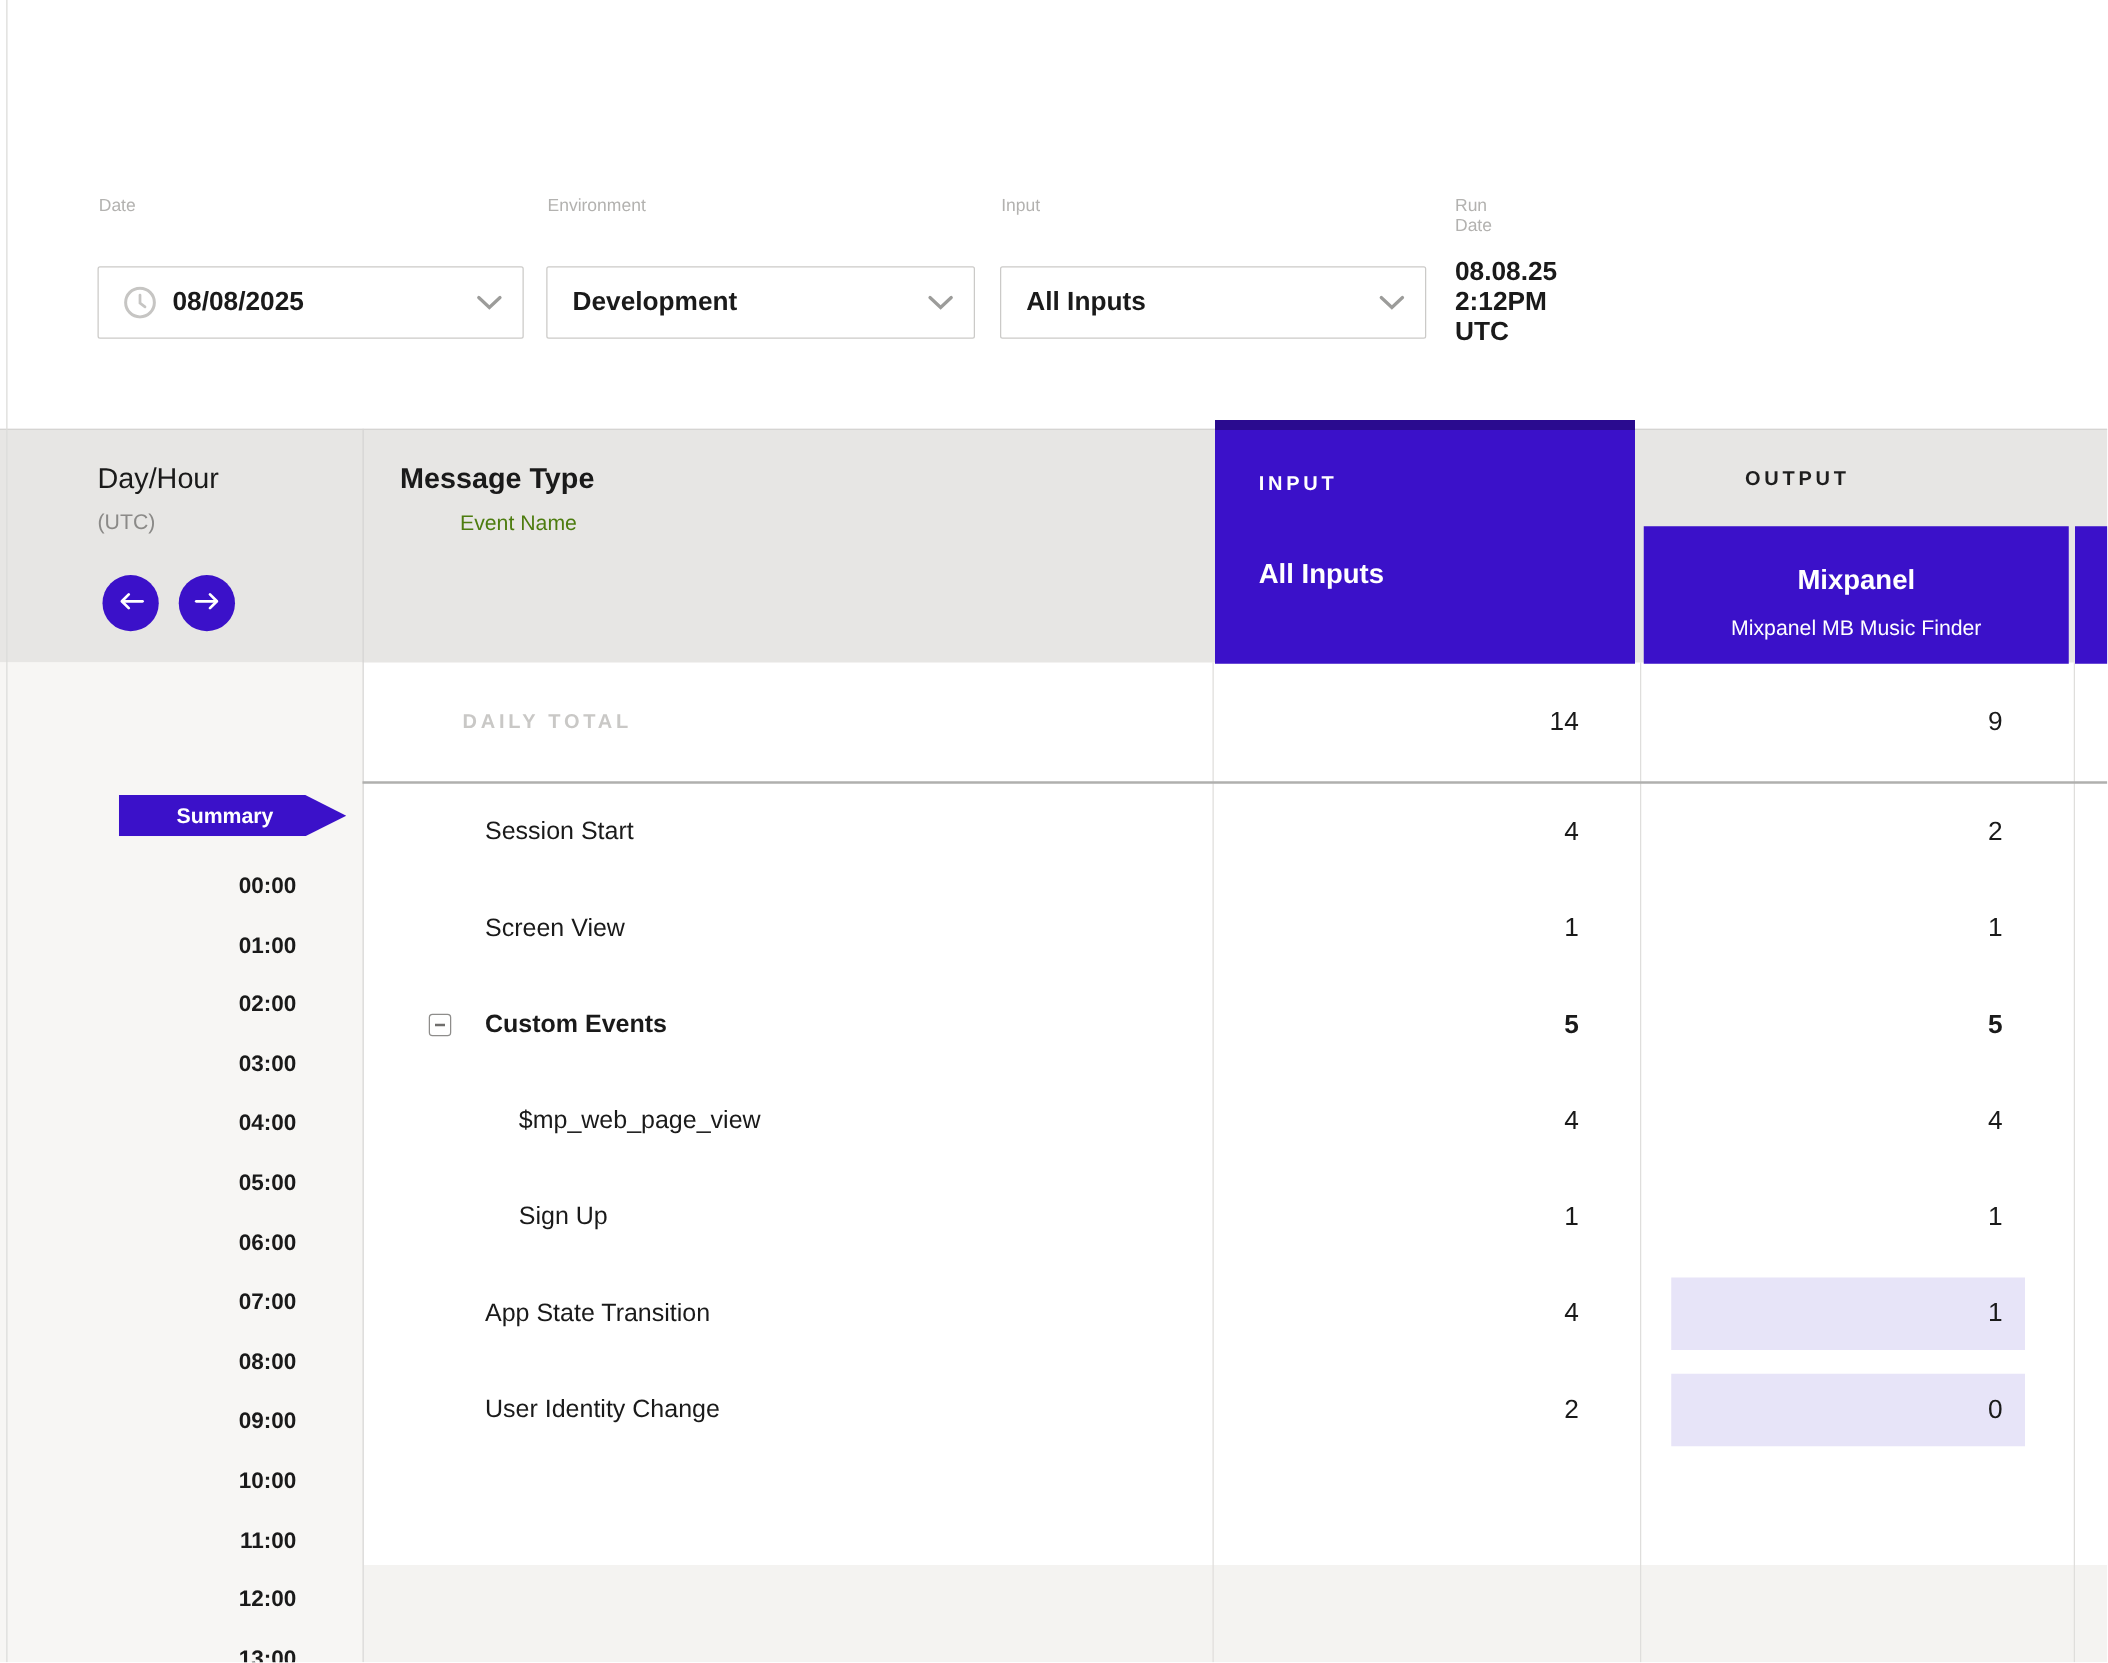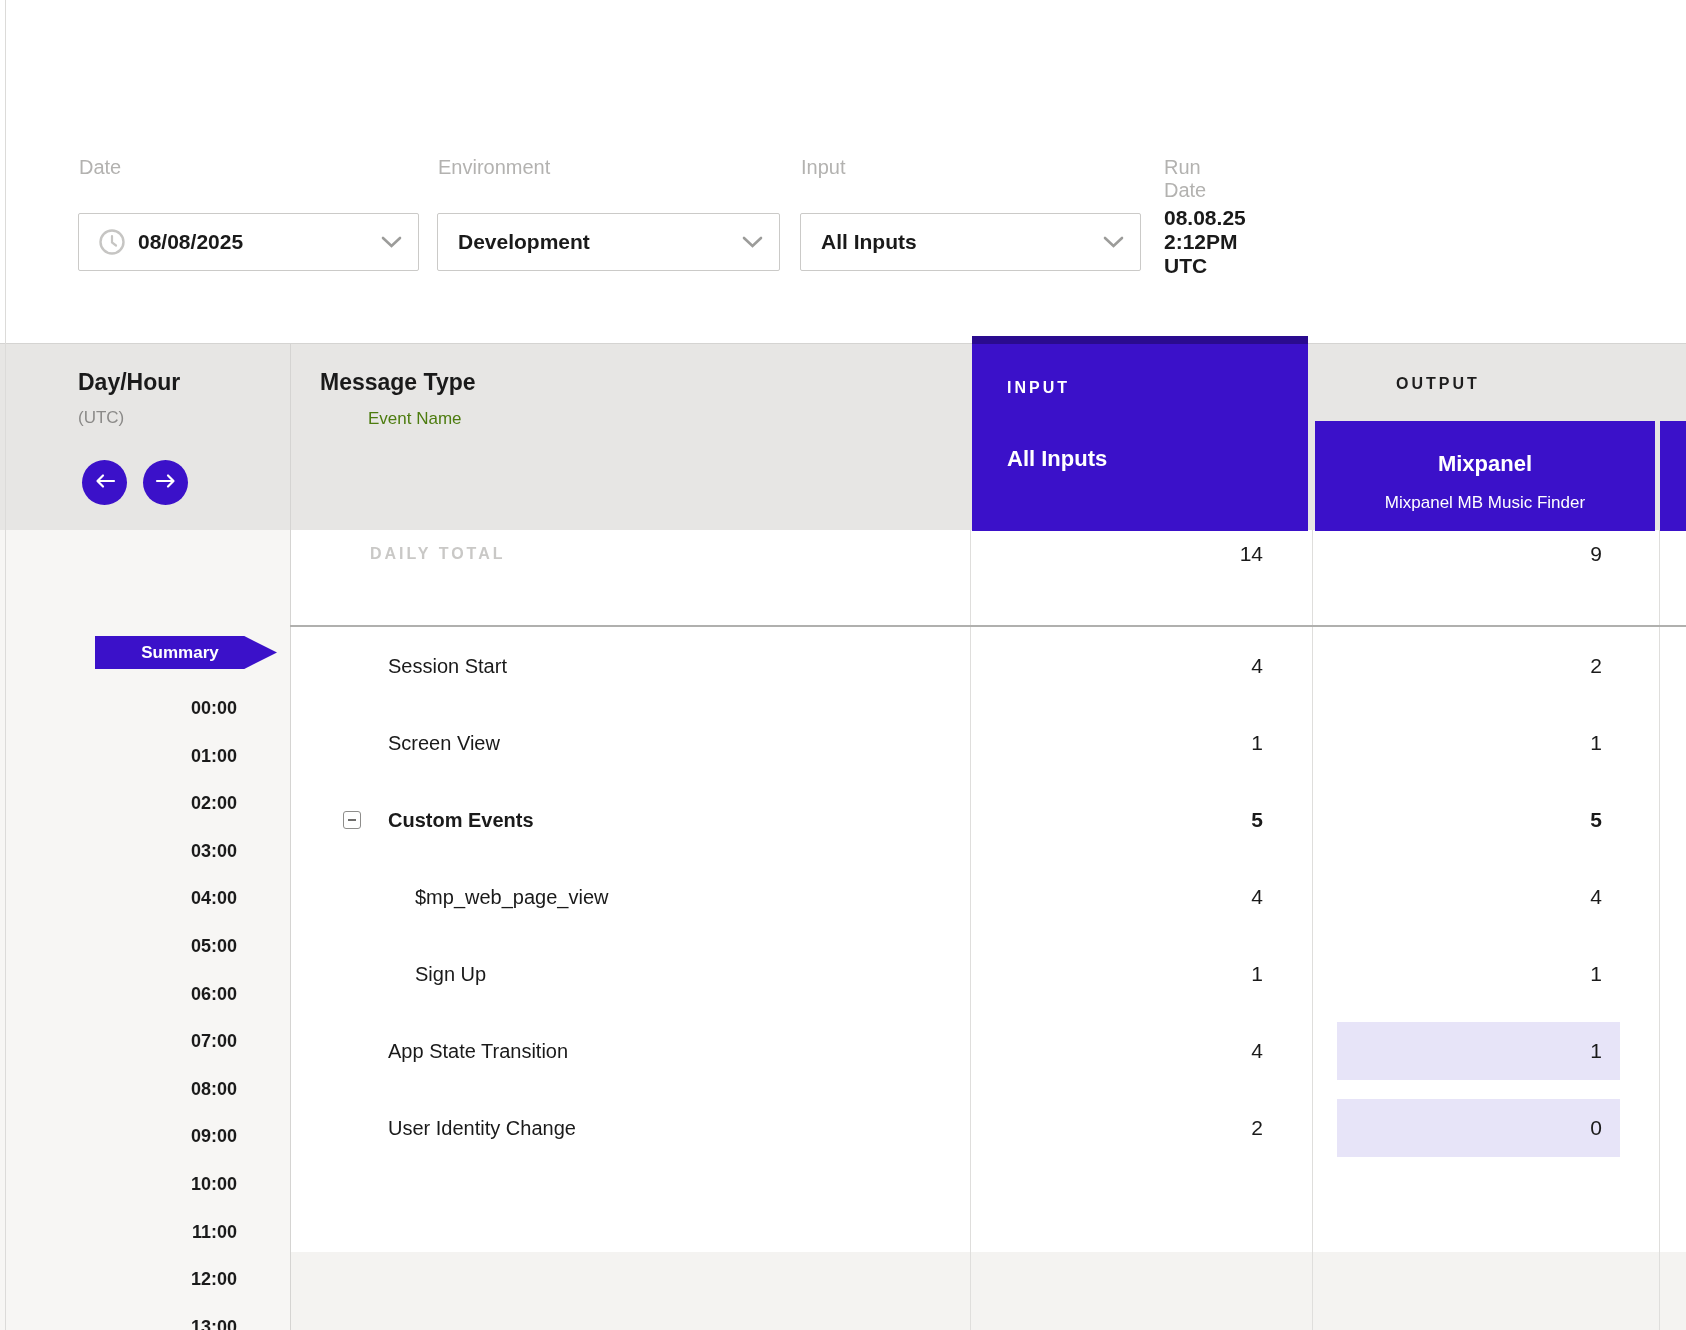--- a/index.html
+++ b/index.html
@@ -16,34 +16,34 @@
     position:absolute; top:0; left:0; width:100%; height:129px; background:#fff;
     border-bottom:1px solid #e5e4e2; display:flex; align-items:center;
     padding-left:78px; gap:20px; z-index:5;
   }
   .crumb { font-size:30px; font-weight:600; letter-spacing:.2px; cursor:pointer; }
   .crumb-sep { font-size:29px; font-weight:300; color:#cdcdcb; }
 
   
   .filters { position:absolute; top:130px; left:0; width:100%; height:213px; background:#fff; }
   .fgroup { position:absolute; top:0; height:100%; }
-  .flabel { position:absolute; top:26px; left:1px; font-size:20px; color:#b3b2b0; }
+  .flabel { position:absolute; top:26px; left:1px; font-size:14px; color:#b3b2b0; }
   .fbox {
     position:absolute; top:83px; left:0; height:58px; background:#fff;
     border:1px solid #cbcac8; border-radius:2px; display:flex; align-items:center;
     padding:0 48px 0 20px; cursor:pointer;
   }
   .fvalue { font-size:21px; font-weight:700; white-space:nowrap; }
   .chev { position:absolute; right:16px; top:50%; transform:translateY(-50%); display:flex; }
   .clock { margin-right:13px; display:flex; flex:none; }
   .run-value { position:absolute; top:83px; left:1px; height:58px; display:flex; align-items:center; font-size:21px; font-weight:700; }
 
   
   .band { position:absolute; top:343px; left:0; width:100%; height:187px; background:#e7e6e4; border-top:1px solid #d5d4d2; }
-  .dayhour-title { position:absolute; left:78px; top:25px; font-size:23px; font-weight:700; }
+  .dayhour-title { position:absolute; left:78px; top:25px; font-size:23px; font-weight:400; }
   .dayhour-sub { position:absolute; left:78px; top:64px; font-size:17px; color:#8b8a88; }
   .nav-btn {
     position:absolute; top:116px; width:45px; height:45px; border:none; border-radius:50%;
     background:var(--accent-purple); display:flex; align-items:center; justify-content:center; cursor:pointer;
   }
   .nav-prev { left:82px; } .nav-next { left:143px; }
   .msgtype-title { position:absolute; left:320px; top:25px; font-size:23px; font-weight:700; }
   .msgtype-sub { position:absolute; left:368px; top:65px; font-size:17px; color:#4d7c0f; }
   .output-label { position:absolute; left:1396px; top:31px; font-size:16px; font-weight:700; letter-spacing:3px; color:#1e1e1e; }
 
@@ -65,21 +65,21 @@
   
   .sidebar-bg { position:absolute; left:0; top:530px; width:290px; height:800px; background:#f7f6f4; }
   .footer-bg { position:absolute; left:291px; top:1252px; width:1395px; height:78px; background:#f4f3f1; }
   .v-line { position:absolute; width:1px; background:#dfdedc; }
   .v-sidebar { left:290px; top:343px; height:987px; background:#d5d4d2; }
   .v-c1 { left:970px; top:530px; height:800px; }
   .v-c2 { left:1312px; top:530px; height:800px; }
   .v-c3 { left:1659px; top:530px; height:800px; }
   .sep-line { position:absolute; left:290px; top:625px; width:1396px; height:2px; background:#b0b0ae; }
 
-  .daily-row { position:absolute; left:0; top:506px; width:1686px; height:95px; }
+  .daily-row { position:absolute; left:0; top:530px; width:1686px; height:95px; }
   .daily-label { position:absolute; left:370px; top:50%; transform:translateY(-50%); font-size:16px; font-weight:700; letter-spacing:3px; color:#c9c8c6; }
 
   .cell-in, .cell-out {
     position:absolute; top:0; height:100%; display:flex; align-items:center;
     justify-content:flex-end; font-size:21px; color:#1a1a1a;
   }
   .cell-in { left:970px; width:342px; padding-right:49px; }
   .cell-out { left:1312px; width:347px; padding-right:57px; }
 
   .rows-host { position:absolute; left:0; top:0; width:1686px; height:1187px; }

